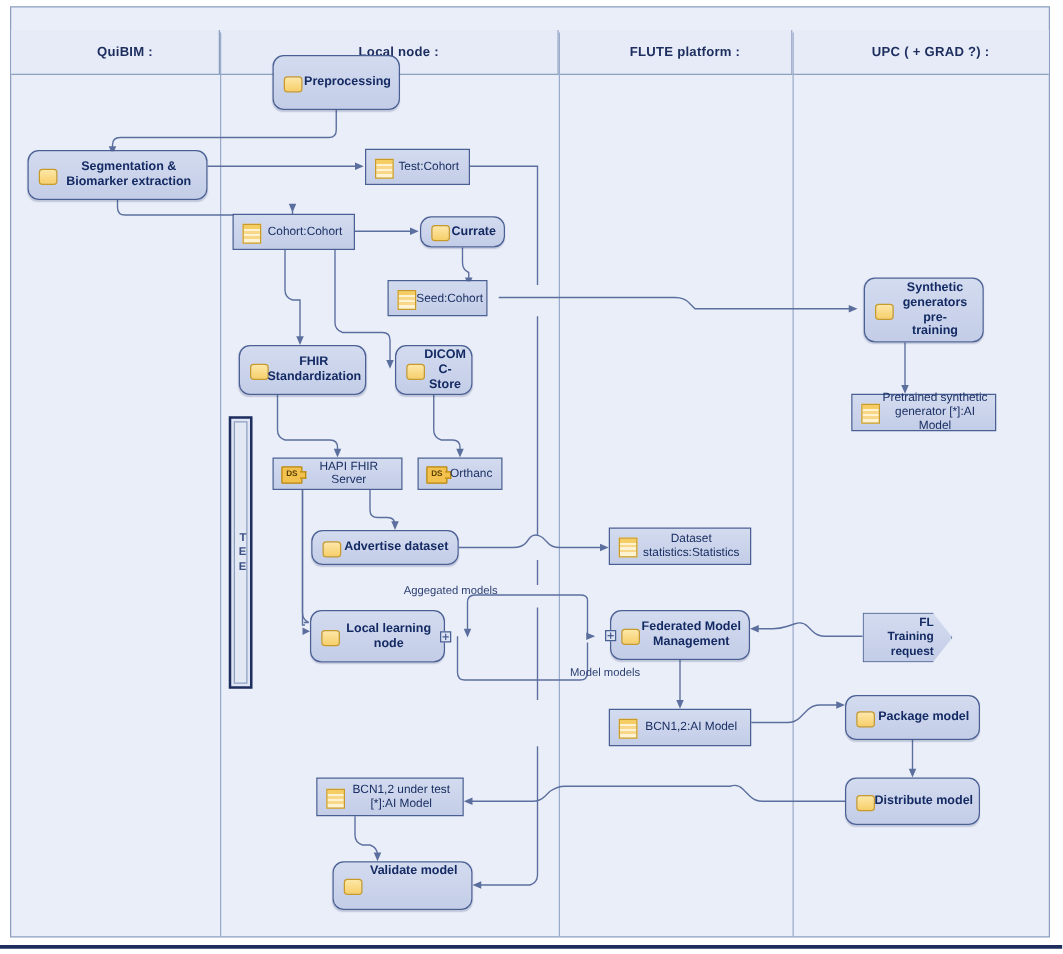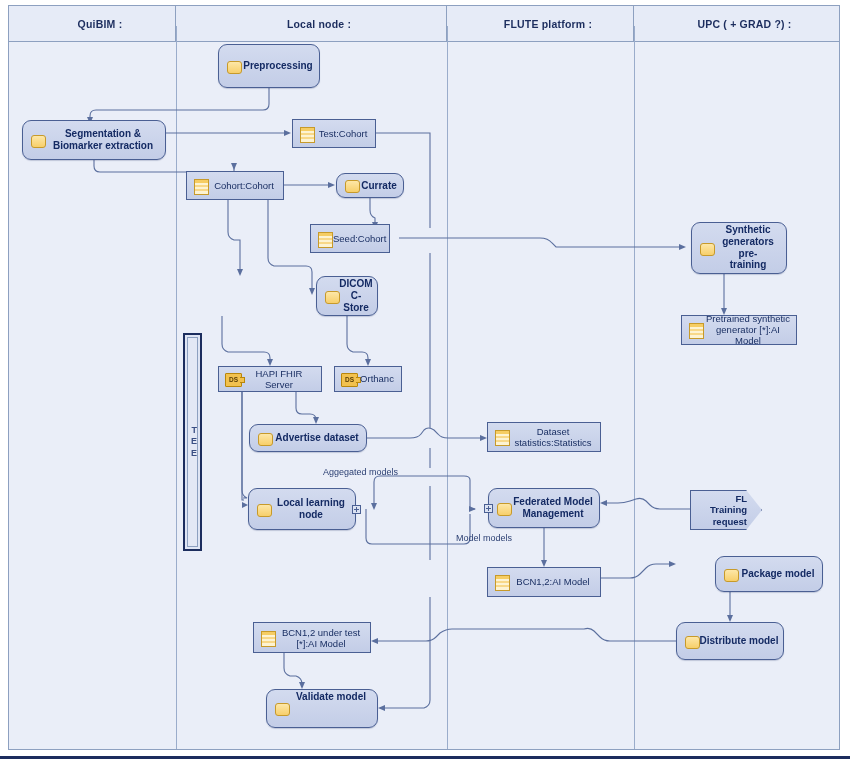--- a/index.html
+++ b/index.html
@@ -4,21 +4,21 @@
 <style>
   html,body{margin:0;padding:0;background:#ffffff;}
   body{font-family:"Liberation Sans",sans-serif;}
   #page{position:relative;width:850px;height:763px;background:#ffffff;overflow:hidden;}
 
   
   #frame{position:absolute;left:8px;top:5px;width:832px;height:745px;
          border:1px solid #8da0c0;background:#eaeef8;box-sizing:border-box;}
   #bottom-rule{position:absolute;left:0px;top:756px;width:850px;height:3px;background:#1c2d5e;}
 
-  .lane-header{position:absolute;top:6px;height:36px;box-sizing:border-box;
+  .lane-header{position:absolute;top:24px;height:36px;box-sizing:border-box;
         background:#e6ebf7;border-right:1px solid #8da0c0;border-bottom:1px solid #8da0c0;
         display:flex;align-items:center;justify-content:center;
         font-size:10.5px;font-weight:bold;color:#1c2d5e;letter-spacing:.2px;padding-left:16px;}
   .lane-header.last{border-right:none;}
   .lane-divider{position:absolute;top:26px;width:1px;height:723px;background:#9aaccb;}
 
   
   .node{position:absolute;box-sizing:border-box;
         background:linear-gradient(to bottom,#d3dbef 0%,#c3cde7 100%);
         border:1px solid #4a5f93;color:#142a63;}
@@ -212,20 +212,24 @@
   <div class="node act padleft" style="left:336px;top:173px;width:68px;height:25px;">
     <span class="ic-act"></span>
     <span class="lbl">Currate</span>
   </div>
 
   <div class="node obj padleft" style="left:310px;top:224px;width:80px;height:29px;">
     <span class="ic-obj"></span>
     <span class="lbl">Seed:Cohort</span>
   </div>
 
+  <div class="node act padleft" style="left:191px;top:276px;width:102px;height:40px;">
+    <span class="ic-act"></span>
+    <span class="lbl">FHIR<br>Standardization</span>
+  </div>
 
   <div class="node act padleft" style="left:316px;top:276px;width:62px;height:40px;">
     <span class="ic-act"></span>
     <span class="lbl">DICOM<br>C-Store</span>
   </div>
 
   <div class="node obj padleft" style="left:218px;top:366px;width:104px;height:26px;">
     <span class="ic-ds">DS</span>
     <span class="lbl">HAPI FHIR Server</span>
   </div>
@@ -269,21 +273,21 @@
 
   <div class="signal" style="left:690px;top:490px;width:72px;height:40px;">
     <span class="lbl">FL<br>Training<br>request</span>
   </div>
 
   <div class="node obj padleft" style="left:487px;top:567px;width:114px;height:30px;">
     <span class="ic-obj"></span>
     <span class="lbl">BCN1,2:AI Model</span>
   </div>
 
-  <div class="node act padleft" style="left:715px;top:556px;width:108px;height:36px;">
+  <div class="node act padleft" style="left:676px;top:556px;width:108px;height:36px;">
     <span class="ic-act"></span>
     <span class="lbl">Package model</span>
   </div>
 
   <div class="node act padleft" style="left:676px;top:622px;width:108px;height:38px;">
     <span class="ic-act"></span>
     <span class="lbl">Distribute model</span>
   </div>
 
   <div class="node obj padleft" style="left:253px;top:622px;width:118px;height:31px;">

